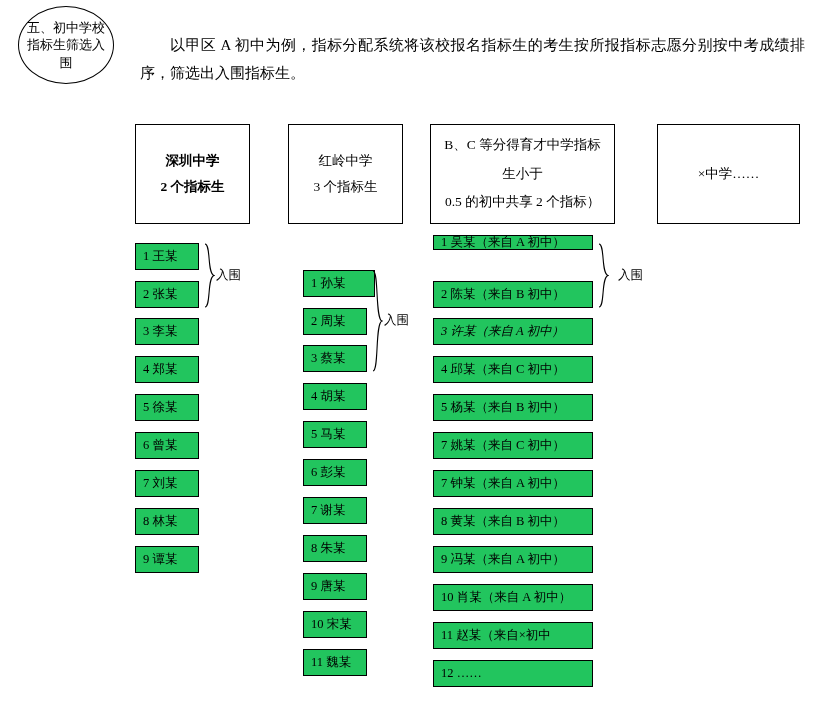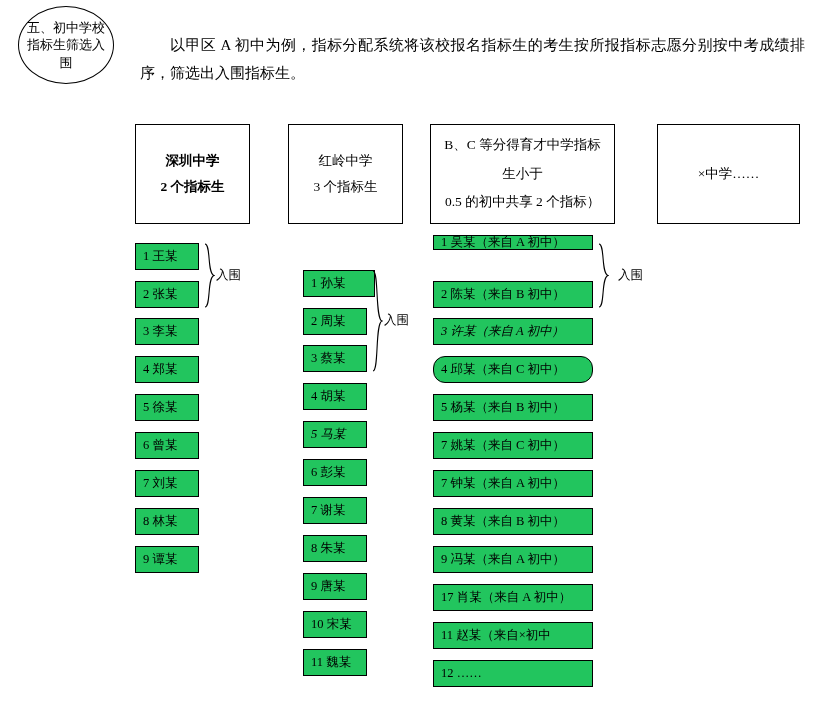--- a/index.html
+++ b/index.html
@@ -116,43 +116,43 @@
 <div class="brace" style="left: 204px; top: 243px;">
     <svg width="11" height="65" viewBox="0 0 11 65">
       <path d="M1 1 C7 1, 3 30.5, 10 32.5 C3 34.5, 7 64, 1 64" fill="none" stroke="#000" stroke-width="1.1"></path>
     </svg>
   </div>
 <div class="brace-label" style="left: 216px; top: 266.5px;">入围</div>
 <div class="cand" style="left: 303px; top: 270px; width: 72px; height: 27px;">1 孙某</div>
 <div class="cand" style="left: 303px; top: 308px; width: 64px; height: 27px;">2 周某</div>
 <div class="cand" style="left: 303px; top: 345px; width: 64px; height: 27px;">3 蔡某</div>
 <div class="cand" style="left: 303px; top: 383px; width: 64px; height: 27px;">4 胡某</div>
-<div class="cand" style="left: 303px; top: 421px; width: 64px; height: 27px; font-style: italic;">5 马某</div>
+<div class="cand" style="left: 303px; top: 421px; width: 64px; height: 27px;">5 马某</div>
 <div class="cand" style="left: 303px; top: 459px; width: 64px; height: 27px;">6 彭某</div>
 <div class="cand" style="left: 303px; top: 497px; width: 64px; height: 27px;">7 谢某</div>
 <div class="cand" style="left: 303px; top: 535px; width: 64px; height: 27px;">8 朱某</div>
 <div class="cand" style="left: 303px; top: 573px; width: 64px; height: 27px;">9 唐某</div>
 <div class="cand" style="left: 303px; top: 611px; width: 64px; height: 27px;">10 宋某</div>
 <div class="cand" style="left: 303px; top: 649px; width: 64px; height: 27px;">11 魏某</div>
 <div class="brace" style="left: 372px; top: 270px;">
     <svg width="11" height="102" viewBox="0 0 11 102">
       <path d="M1 1 C7 1, 3 49, 10 51 C3 53, 7 101, 1 101" fill="none" stroke="#000" stroke-width="1.1"></path>
     </svg>
   </div>
 <div class="brace-label" style="left: 384px; top: 312px;">入围</div>
 <div class="cand" style="left: 433px; top: 235px; width: 160px; height: 15px;">1 吴某（来自 A 初中）</div>
 <div class="cand" style="left: 433px; top: 281px; width: 160px; height: 27px;">2 陈某（来自 B 初中）</div>
 <div class="cand" style="left: 433px; top: 318px; width: 160px; height: 27px; font-style: italic;">3 许某（来自 A 初中）</div>
-<div class="cand" style="left: 433px; top: 356px; width: 160px; height: 27px; border-radius: 12px;">4 邱某（来自 C 初中）</div>
+<div class="cand" style="left: 433px; top: 356px; width: 160px; height: 27px;">4 邱某（来自 C 初中）</div>
 <div class="cand" style="left: 433px; top: 394px; width: 160px; height: 27px;">5 杨某（来自 B 初中）</div>
 <div class="cand" style="left: 433px; top: 432px; width: 160px; height: 27px;">7 姚某（来自 C 初中）</div>
 <div class="cand" style="left: 433px; top: 470px; width: 160px; height: 27px;">7 钟某（来自 A 初中）</div>
 <div class="cand" style="left: 433px; top: 508px; width: 160px; height: 27px;">8 黄某（来自 B 初中）</div>
 <div class="cand" style="left: 433px; top: 546px; width: 160px; height: 27px;">9 冯某（来自 A 初中）</div>
-<div class="cand" style="left: 433px; top: 584px; width: 160px; height: 27px;">17 肖某（来自 A 初中）</div>
+<div class="cand" style="left: 433px; top: 584px; width: 160px; height: 27px;">10 肖某（来自 A 初中）</div>
 <div class="cand" style="left: 433px; top: 622px; width: 160px; height: 27px;">11 赵某（来自×初中</div>
 <div class="cand" style="left: 433px; top: 660px; width: 160px; height: 27px;">12 ……</div>
 <div class="brace" style="left: 598px; top: 243px;">
     <svg width="11" height="65" viewBox="0 0 11 65">
       <path d="M1 1 C7 1, 3 30.5, 10 32.5 C3 34.5, 7 64, 1 64" fill="none" stroke="#000" stroke-width="1.1"></path>
     </svg>
   </div>
 <div class="brace-label" style="left: 618px; top: 266.5px;">入围</div>
 
 </body></html>

